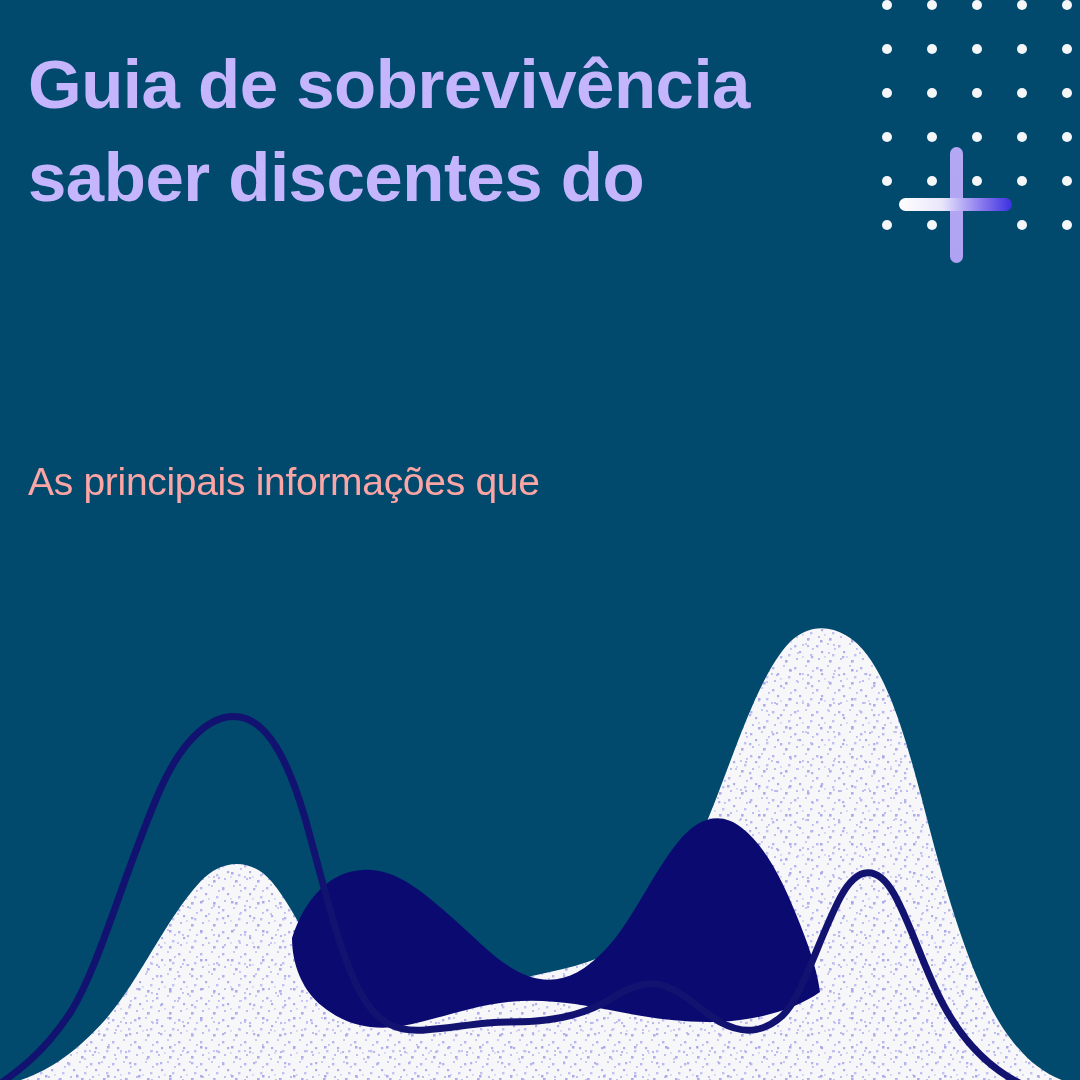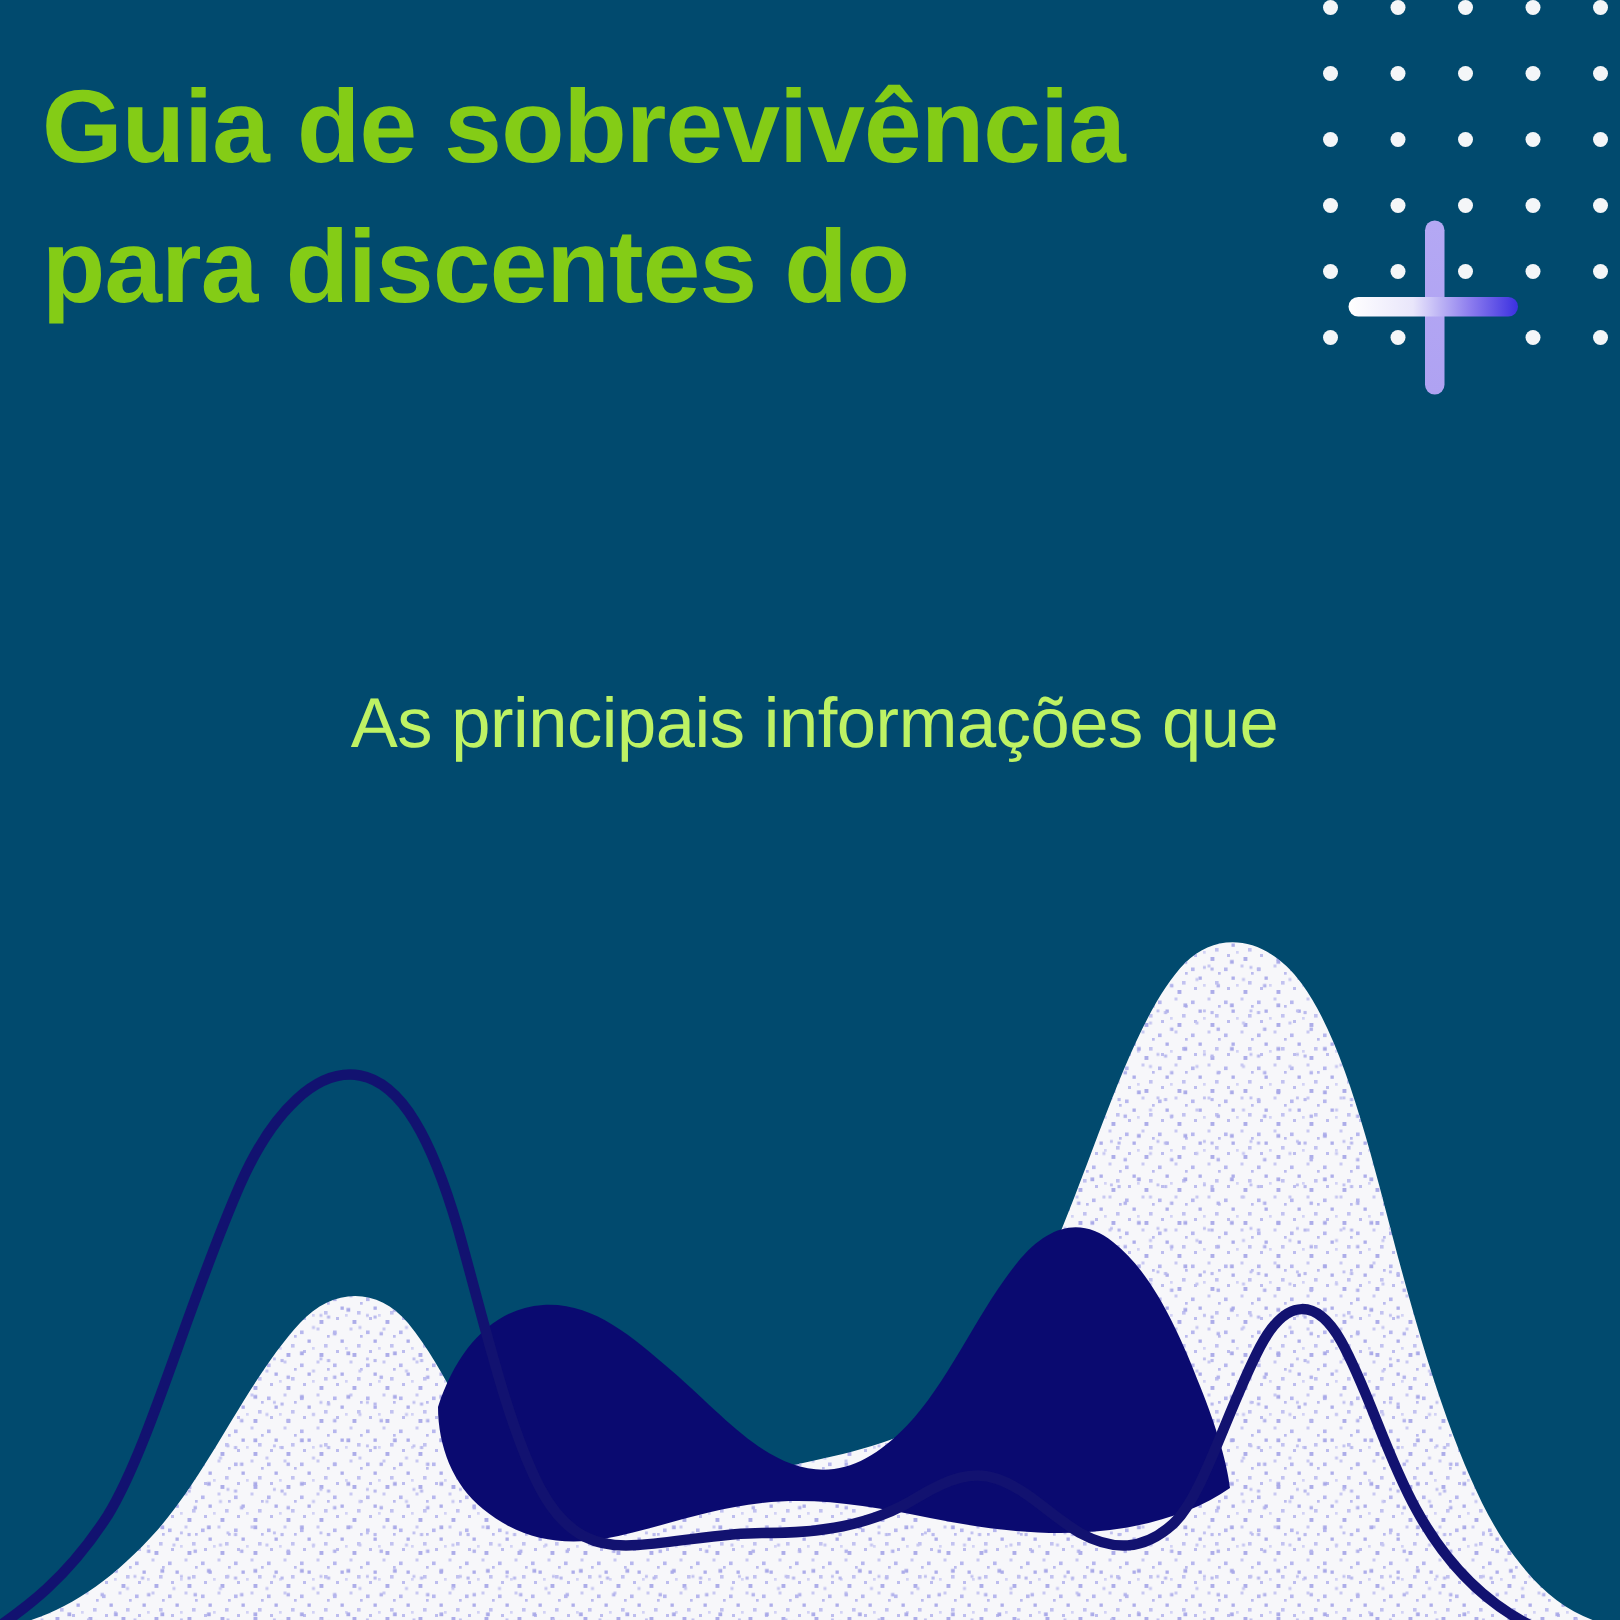--- a/index.html
+++ b/index.html
@@ -42,43 +42,42 @@
 
   
   #headline {
     position:absolute;
     left:28px;
     top:38px;
     width:880px;
   }
   #headline .line {
     display:block;
-    color:#84cc16;
+    color:#c4b5fd;
     font-size:69px;
     font-weight:bold;
     line-height:93px;
     letter-spacing:-0.5px;
     white-space:nowrap;
   }
 
   #subhead {
     position:absolute;
     left:28px;
     top:437px;
     width:1030px;
   }
   #subhead .line {
     display:block;
-    color:#bef264;
-    font-size:47px;
+    color:#fca5a5;
+    font-size:39px;
     font-weight:normal;
     line-height:89px;
     letter-spacing:-0.3px;
     white-space:nowrap;
-    text-align:center;
   }
 
   
   #wave-art {
     position:absolute;
     left:0;
     bottom:0;
     width:1080px;
     height:460px;
   }
@@ -139,21 +138,21 @@
         <stop offset="0%" stop-color="#B4A8F4"></stop>
         <stop offset="100%" stop-color="#AFA2F2"></stop>
       </linearGradient>
     </defs>
     <rect x="57" y="2" width="13" height="116" rx="6.5" fill="url(#plusVert)"></rect>
     <rect x="6" y="53" width="113" height="13" rx="6.5" fill="url(#plusHoriz)"></rect>
   </svg>
 
   <h1 id="headline">
     <span class="line">Guia de sobrevivência</span>
-    <span class="line">para discentes do</span>
+    <span class="line">saber discentes do</span>
   </h1>
 
   <p id="subhead">
     <span class="line">As principais informações que</span>
   </p>
 
   <svg id="wave-art" viewBox="0 0 1080 460" preserveAspectRatio="none" xmlns="http://www.w3.org/2000/svg">
     <defs>
       <pattern id="speckle" width="22" height="22" patternUnits="userSpaceOnUse">
         <rect width="22" height="22" fill="#F7F7FA"></rect>

